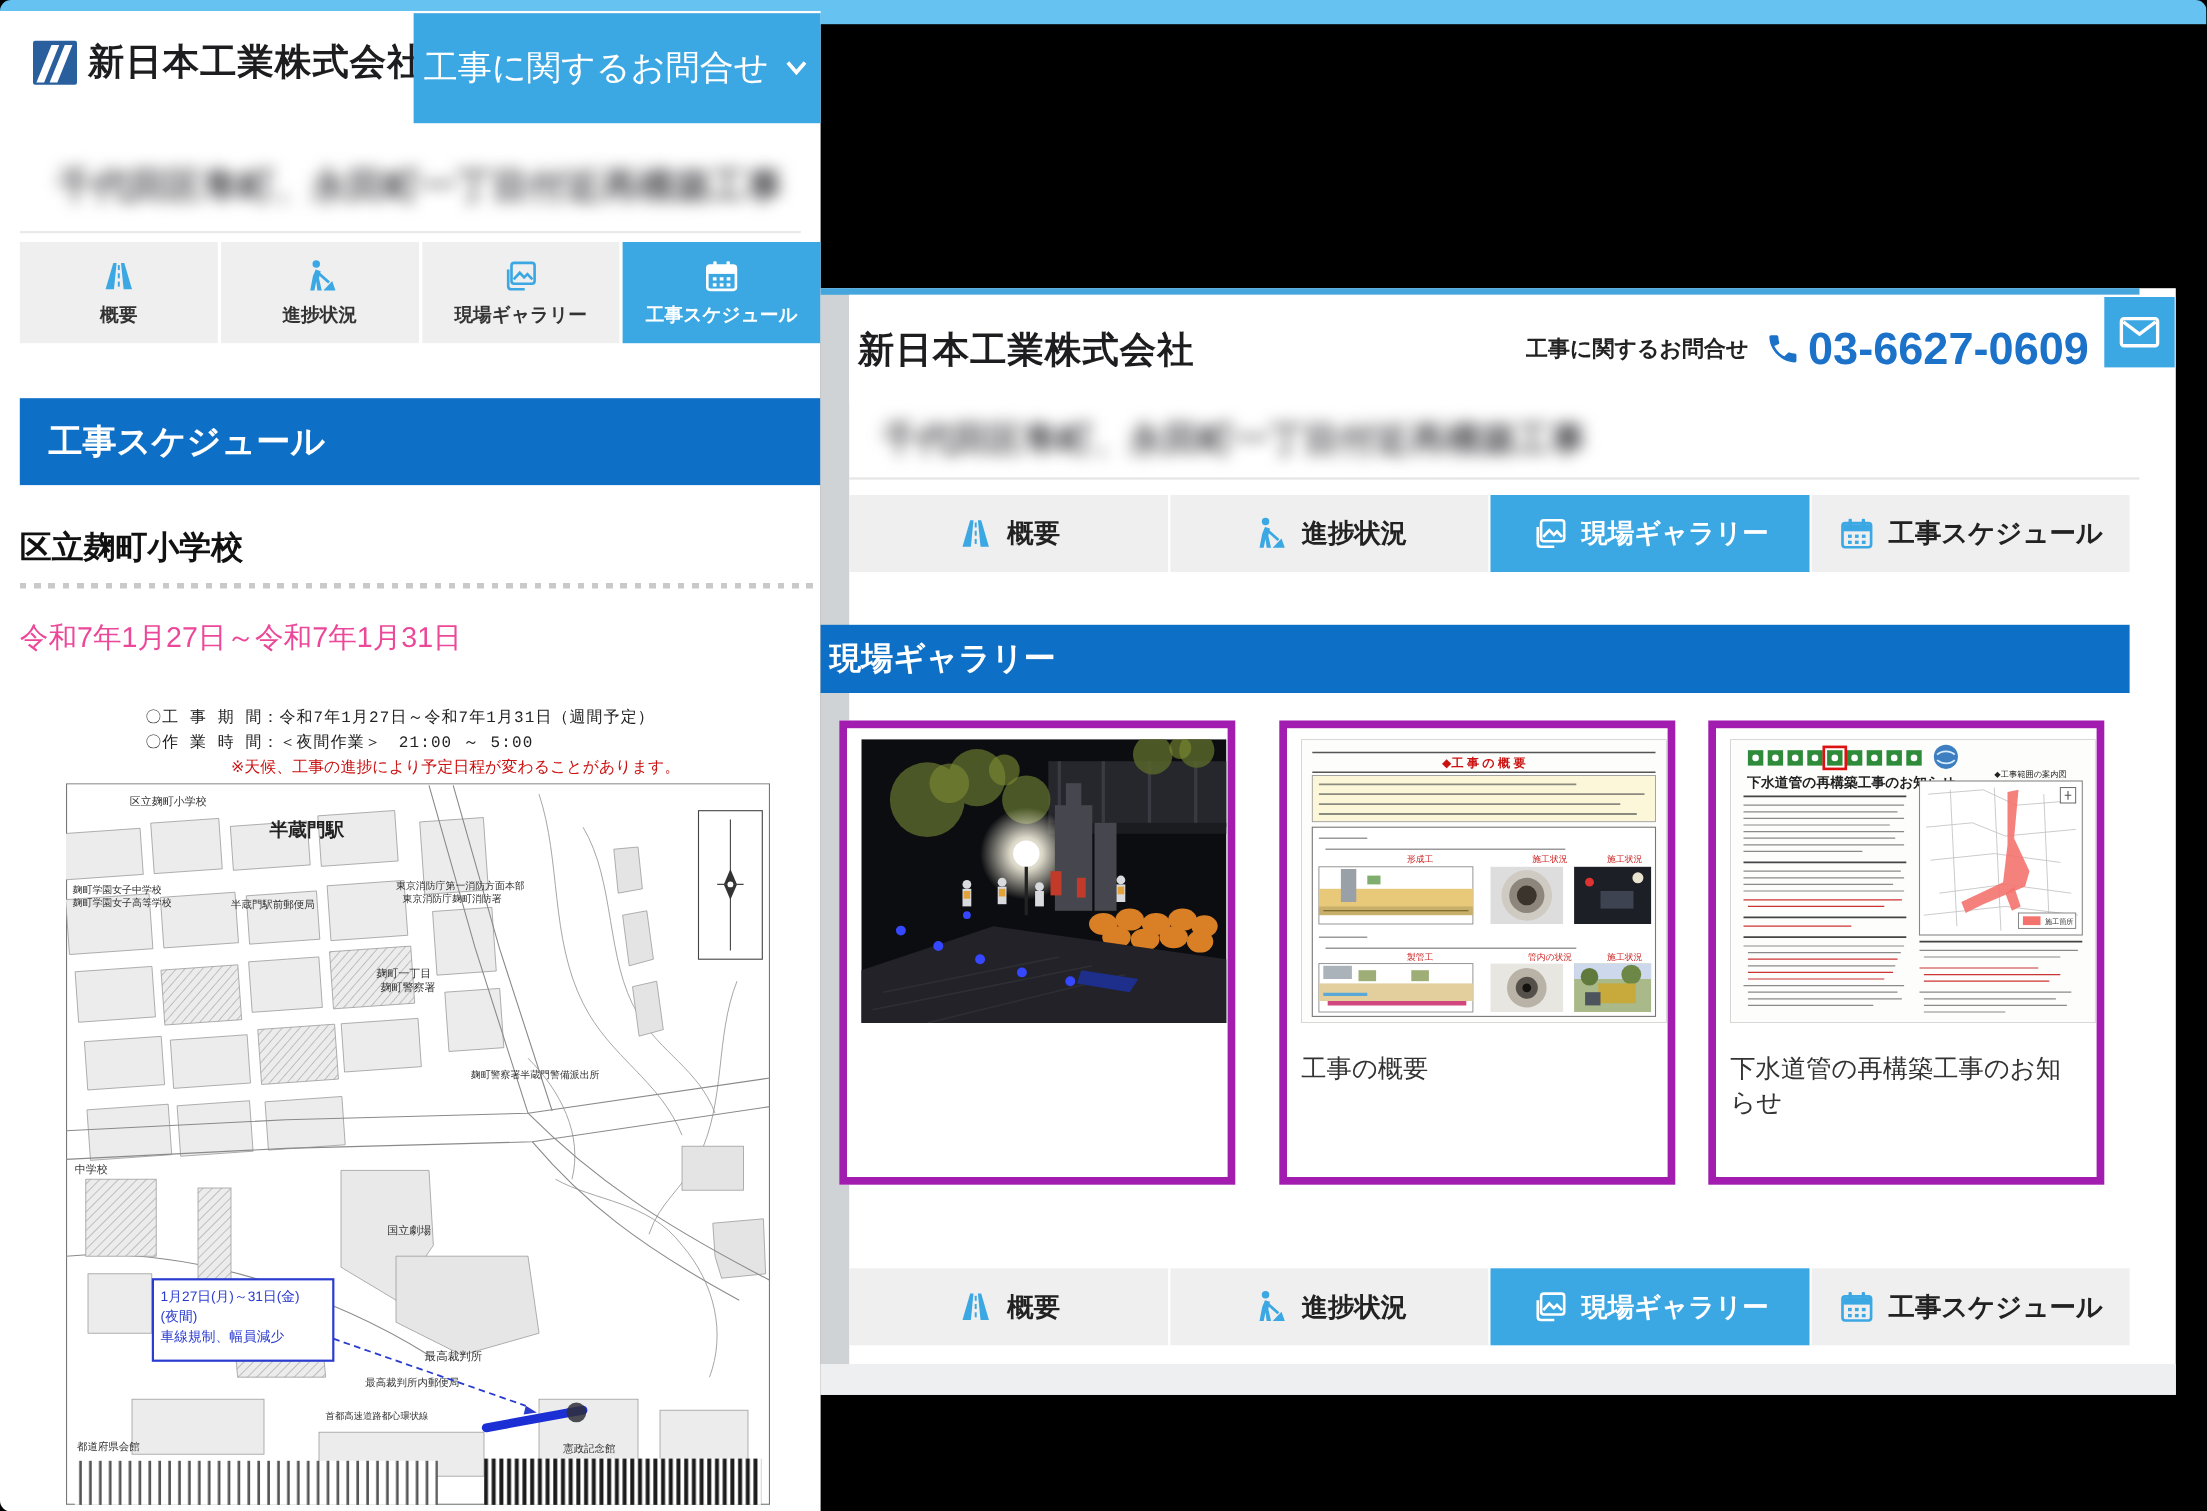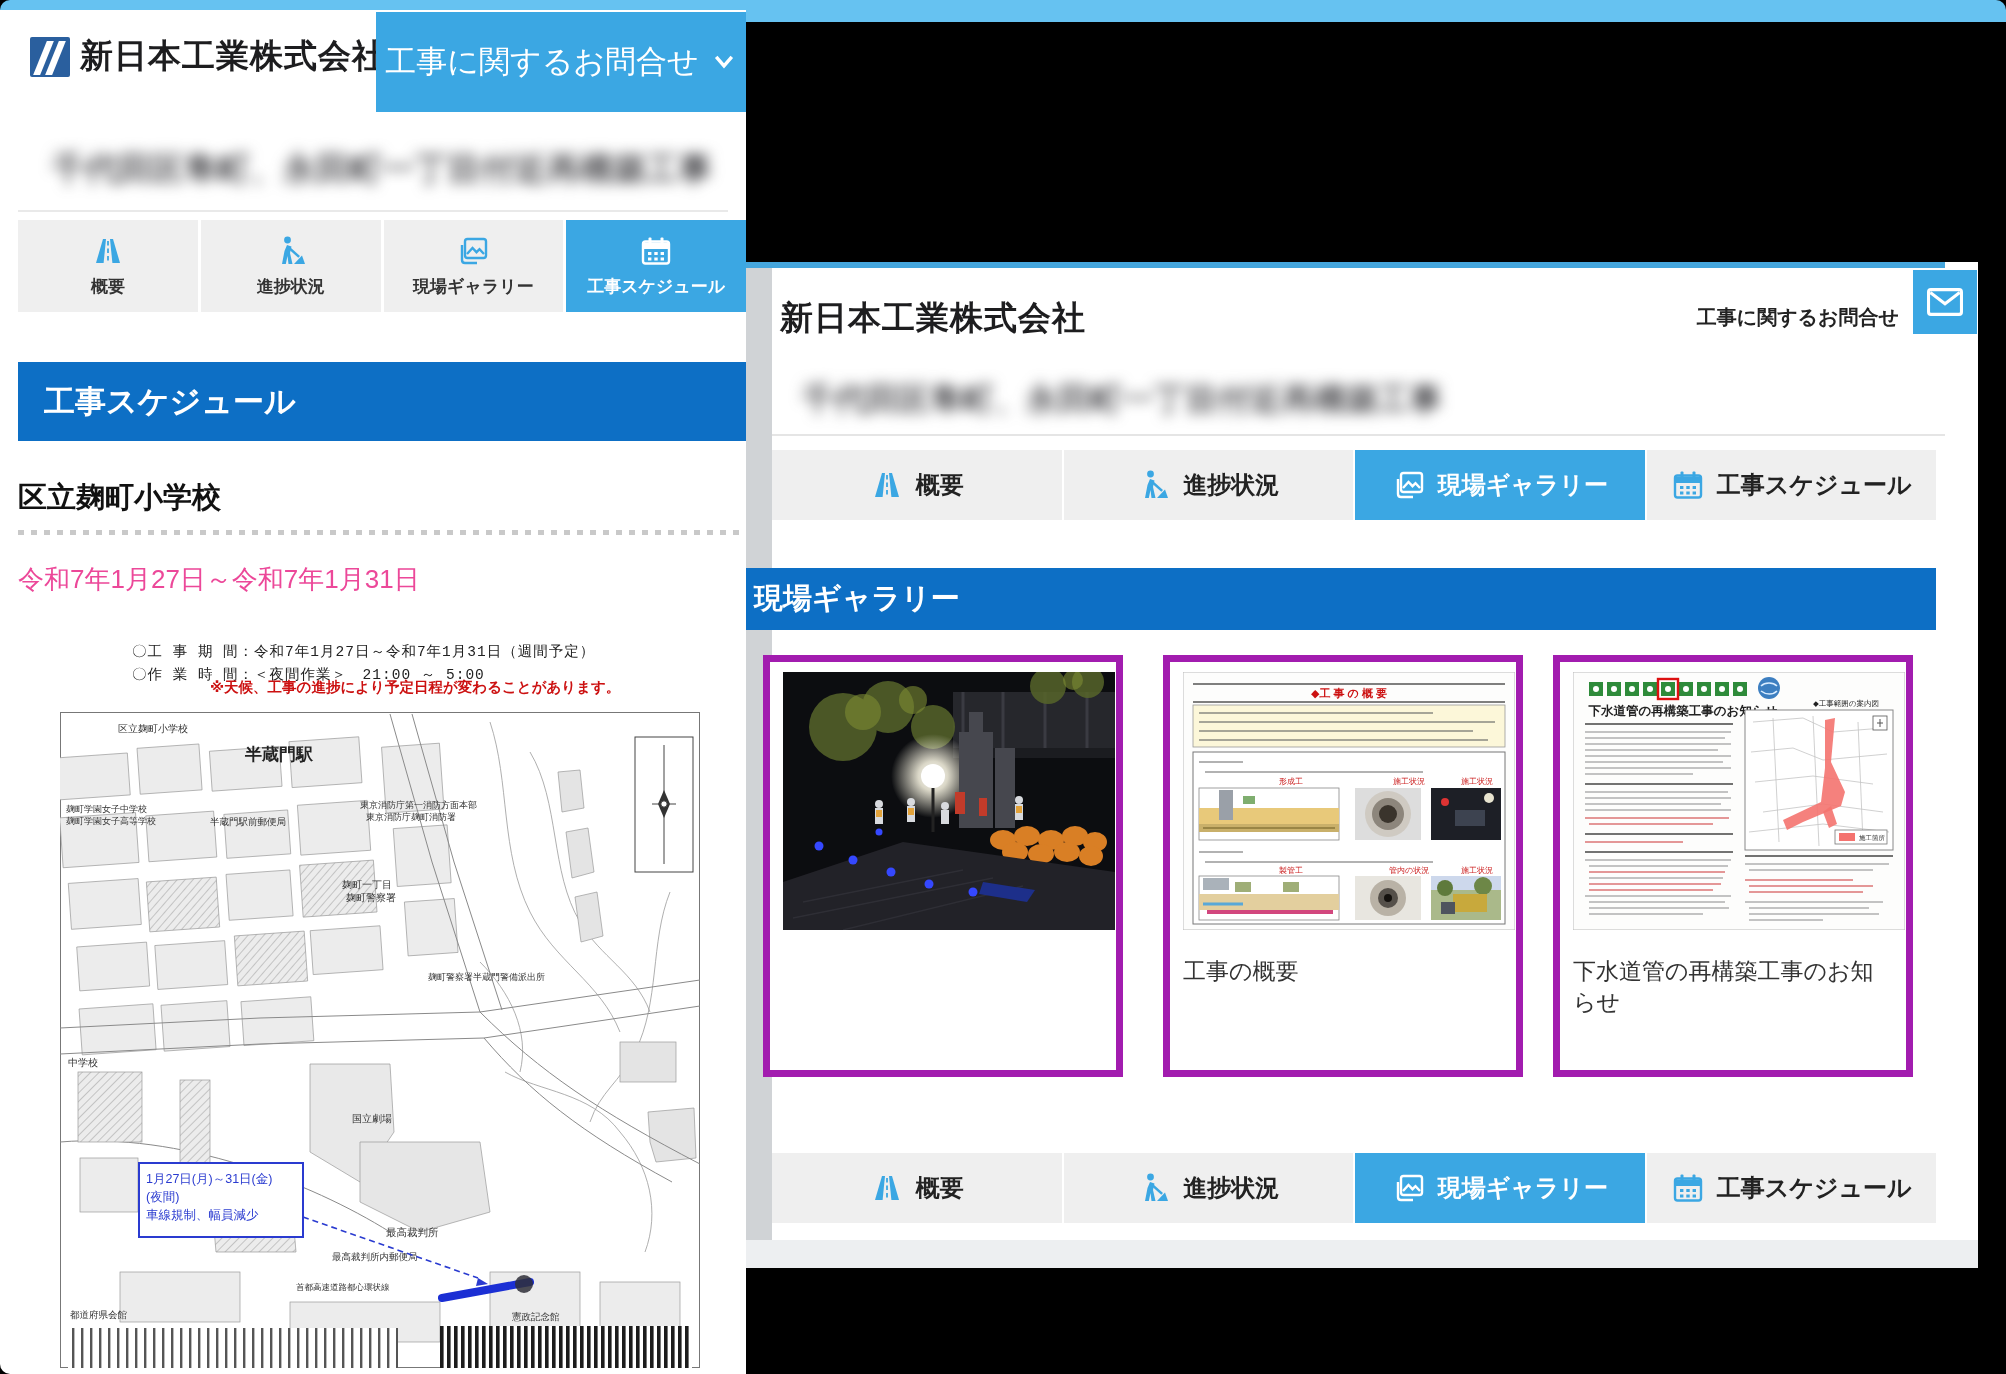--- a/index.html
+++ b/index.html
@@ -26,21 +26,21 @@
   .mtab.active{background:#3ba7e3;color:#fff;}
   .mtab.active .tlabel{color:#fff;}
   .ticon{width:34px;height:34px;display:block;}
   #mheading{left:18px;top:352px;width:728px;height:79px;background:#0d6fc5;color:#fff;display:flex;align-items:center;padding-left:26px;font-size:31px;font-weight:bold;}
   #mnotice-h{left:18px;top:468px;font-size:29px;font-weight:bold;color:#111;}
   #mdots{left:18px;top:520px;width:728px;height:5px;background-image:repeating-linear-gradient(90deg,#c9c9c9 0 6px,transparent 6px 13px);}
   #mdate{left:18px;top:552px;font-size:26px;color:#ec4899;}
   #mfigure{left:60px;top:628px;width:640px;height:736px;}
   .figline{position:absolute;left:72px;font-size:14.5px;color:#222;letter-spacing:1px;white-space:nowrap;font-family:Liberation Mono, monospace;}
   #figl1{top:4px;} #figl2{top:27px;}
-  #figwarn{position:absolute;left:150px;top:40px;font-size:14.5px;color:#cc1111;font-weight:bold;white-space:nowrap;}
+  #figwarn{position:absolute;left:150px;top:50px;font-size:14.5px;color:#cc1111;font-weight:normal;white-space:nowrap;}
   #mapsvg{position:absolute;left:0;top:74px;}
 
   
   #dwin{left:746px;top:262px;width:1232px;height:1006px;background:#fff;}
   #dgutter{left:0;top:0;width:26px;height:1006px;background:#d0d3d6;}
   #dtopline{left:0;top:0;width:1199px;height:6px;background:#45a6dd;}
   #dheader{left:26px;top:6px;width:1173px;height:98px;background:#fff;}
   #dlogo{position:absolute;left:8px;top:28px;}
   #dcontactgrp{position:absolute;right:46px;top:0;height:98px;display:flex;align-items:center;gap:14px;}
   #dcontactlabel{font-size:20px;color:#222;font-weight:bold;white-space:nowrap;}
@@ -294,20 +294,26 @@
 
   <div id="dwin" class="abs">
     <div id="dgutter" class="abs"></div>
     <div id="dtopline" class="abs"></div>
     <div id="dheader" class="abs">
       <div id="dlogo">
         <span class="companyname">新日本工業株式会社</span>
       </div>
       <div id="dcontactgrp">
         <span id="dcontactlabel">工事に関するお問合せ</span>
+        <span id="dphone">
+          <svg width="34" height="34" viewBox="0 0 30 30" fill="#1b72c8">
+              <use href="#i-phone"></use>
+            </svg>
+          <span>03-6627-0609</span>
+        </span>
       </div>
     </div>
     <div id="dmail" class="abs">
       <svg width="40" height="40" viewBox="0 0 34 33" stroke="#fff">
           <use href="#i-mail"></use>
         </svg>
     </div>
     <div id="dtitle" class="abs">
       <span class="blurtxt">千代田区隼町、永田町一丁目付近再構築工事</span>
     </div>

